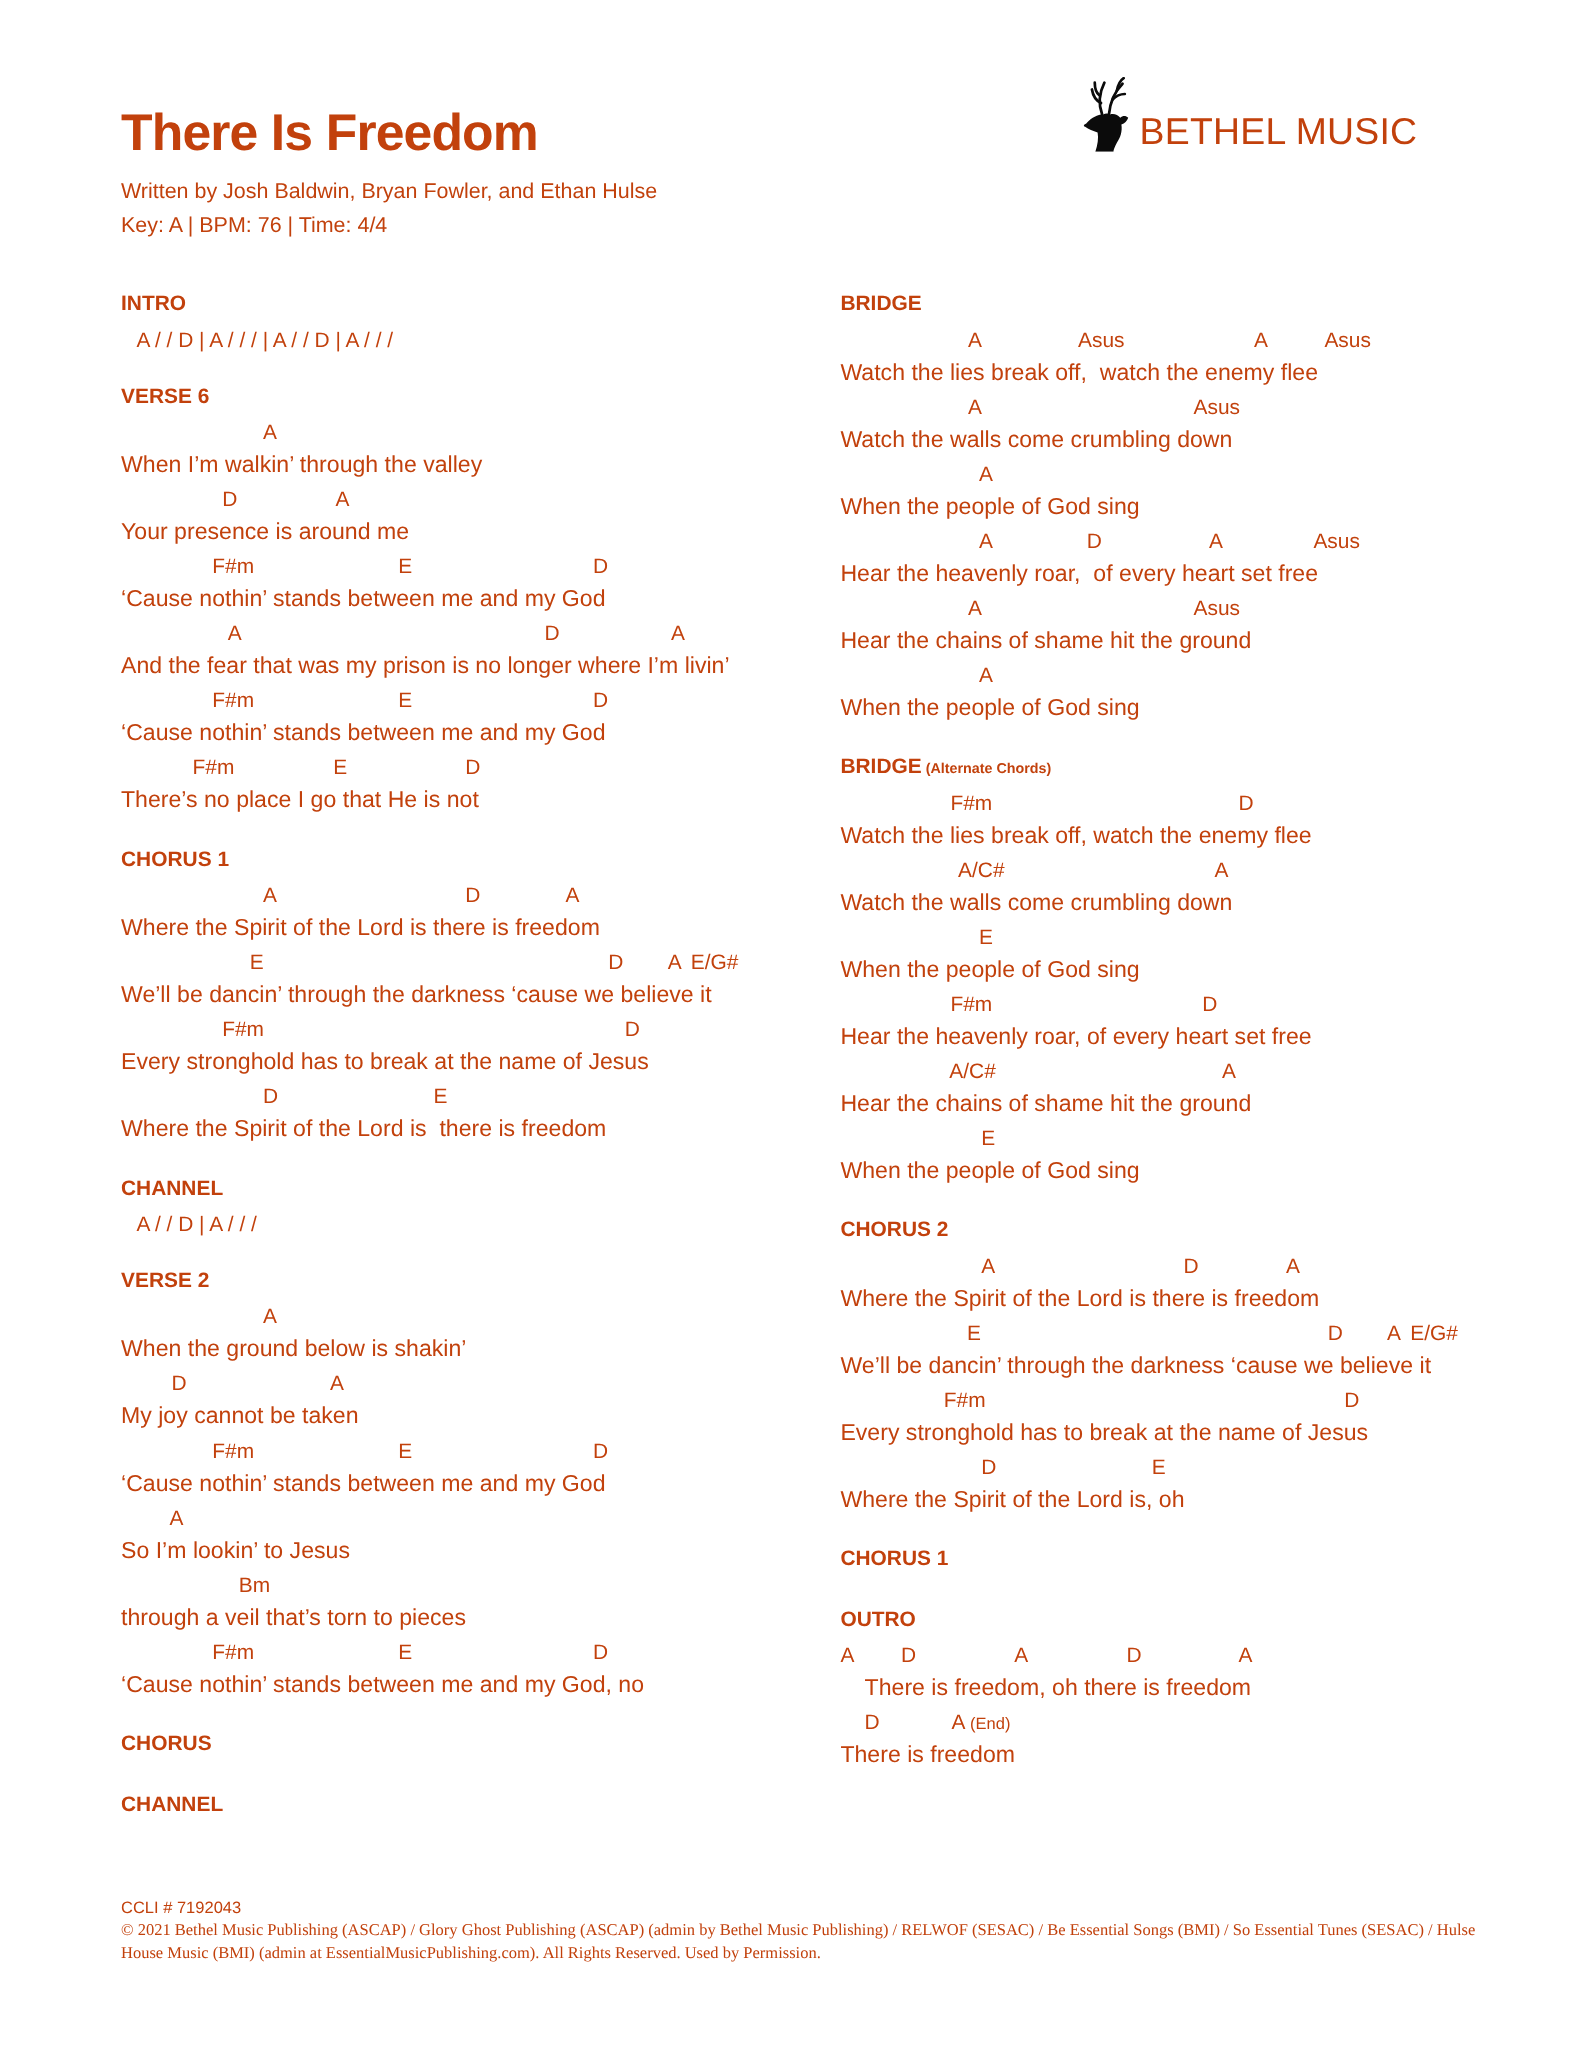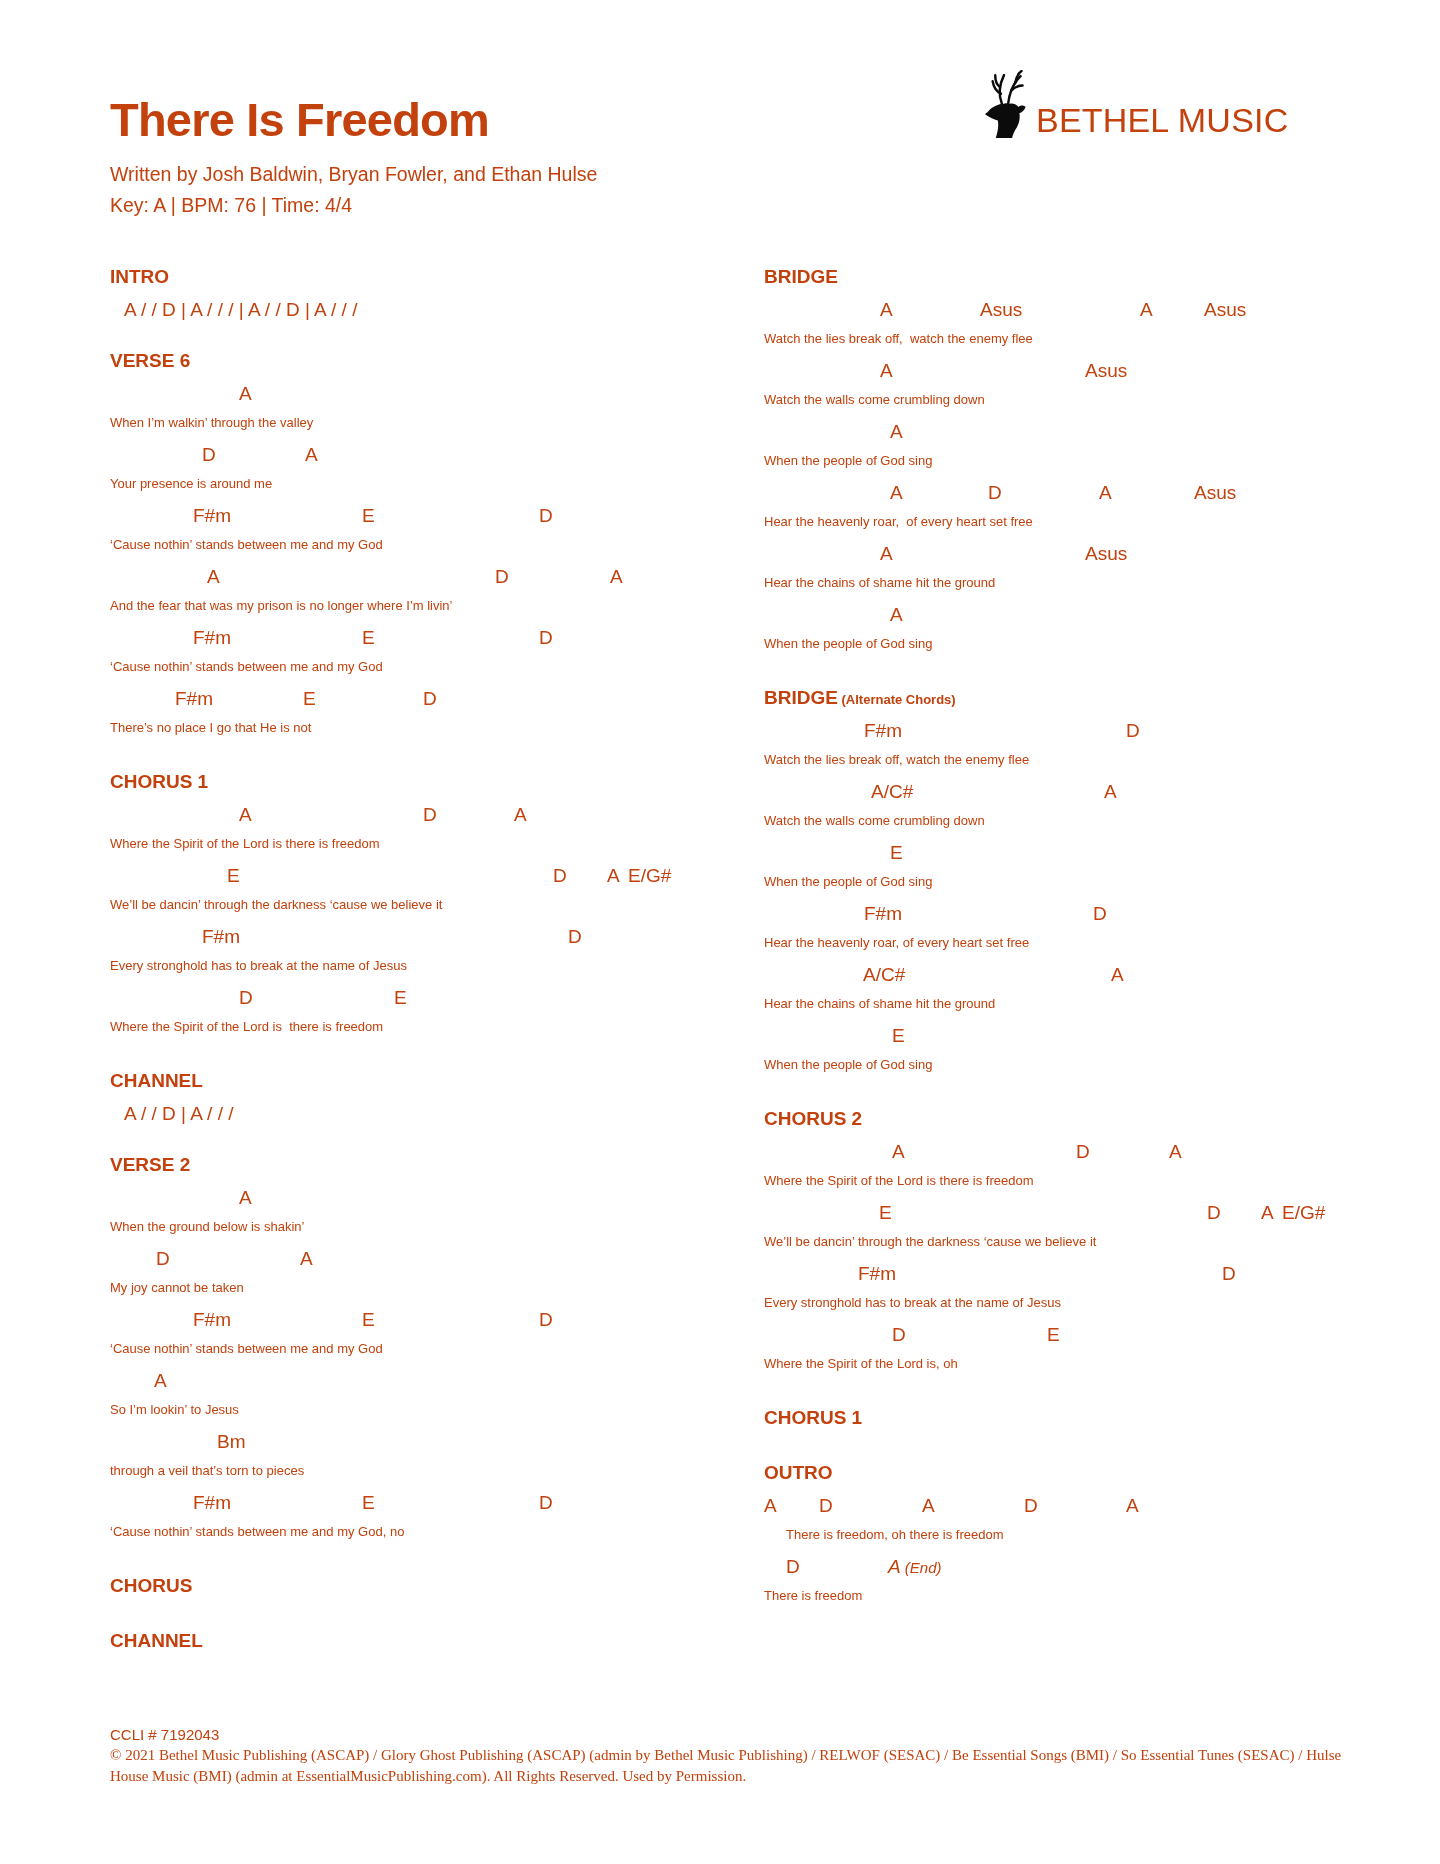--- a/index.html
+++ b/index.html
@@ -18,21 +18,21 @@
   .logo-text{font-size:34px;letter-spacing:0.2px;line-height:1;padding-bottom:1px;font-weight:400;}
   .columns{position:absolute;left:110px;top:266px;display:flex;}
   .col-left{width:654px;flex:none;}
   .col-right{width:620px;flex:none;}
   .song-section{margin:0 0 22px 0;}
   .section-heading{font-size:19px;font-weight:700;height:33px;line-height:22px;}
   .heading-suffix{font-size:13px;}
   .chord-row{position:relative;height:29px;font-size:19px;line-height:22px;}
   .chord{position:absolute;top:0;white-space:pre;}
   .chord-note{font-size:15px;}
-  .lyric-row{height:32px;font-size:13px;line-height:22px;white-space:pre;}
+  .lyric-row{height:32px;font-size:21px;line-height:22px;white-space:pre;}
   .chord-run{height:29px;font-size:19px;line-height:22px;white-space:pre;margin-left:14px;}
   .footer{position:absolute;left:110px;top:1724px;font-size:15px;line-height:21px;}
   .copyright{width:1258px;font-family:Liberation Serif, serif;}
 </style>
 </head>
 <body>
 
 <div class="page">
 
   <div class="song-title">There Is Freedom</div>
@@ -268,21 +268,21 @@
           <div class="chord-row">
             <span class="chord" style="left: 0px;">A</span>
             <span class="chord" style="left: 55px;">D</span>
             <span class="chord" style="left: 158px;">A</span>
             <span class="chord" style="left: 260px;">D</span>
             <span class="chord" style="left: 362px;">A</span>
           </div>
           <div class="lyric-row" style="padding-left: 22px;">There is freedom, oh there is freedom</div>
           <div class="chord-row">
             <span class="chord" style="left: 22px;">D</span>
-            <span class="chord" style="left: 124px; font-style: italic;">A<span class="chord-note"> (End)</span></span>
+            <span class="chord" style="left: 101px;">A<span class="chord-note"> (End)</span></span>
           </div>
           <div class="lyric-row">There is freedom</div>
         </section>
       </div>
   </div>
 
   <div class="footer">
     <div class="ccli">CCLI # 7192043</div>
     <div class="copyright">© 2021 Bethel Music Publishing (ASCAP) / Glory Ghost Publishing (ASCAP) (admin by Bethel Music Publishing) / RELWOF (SESAC) / Be Essential Songs (BMI) / So Essential Tunes (SESAC) / Hulse House Music (BMI) (admin at EssentialMusicPublishing.com). All Rights Reserved. Used by Permission.</div>
   </div>

